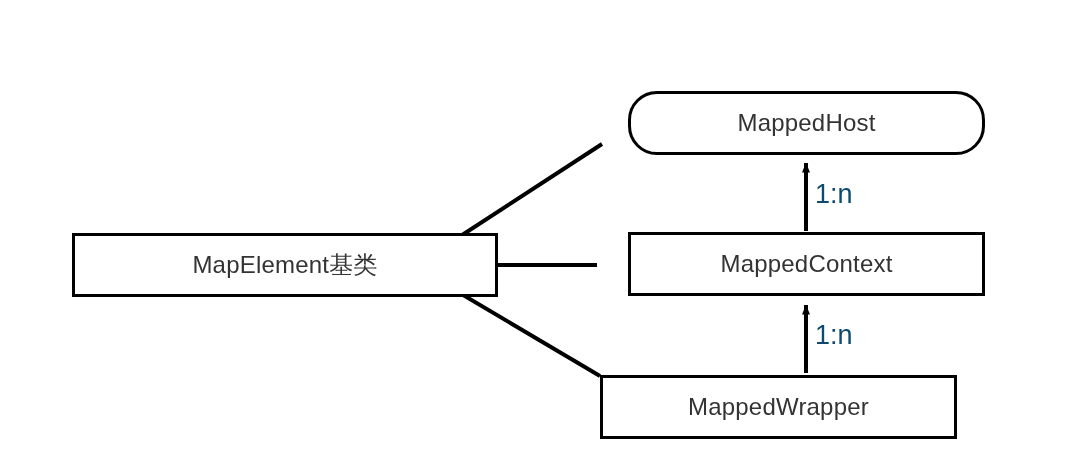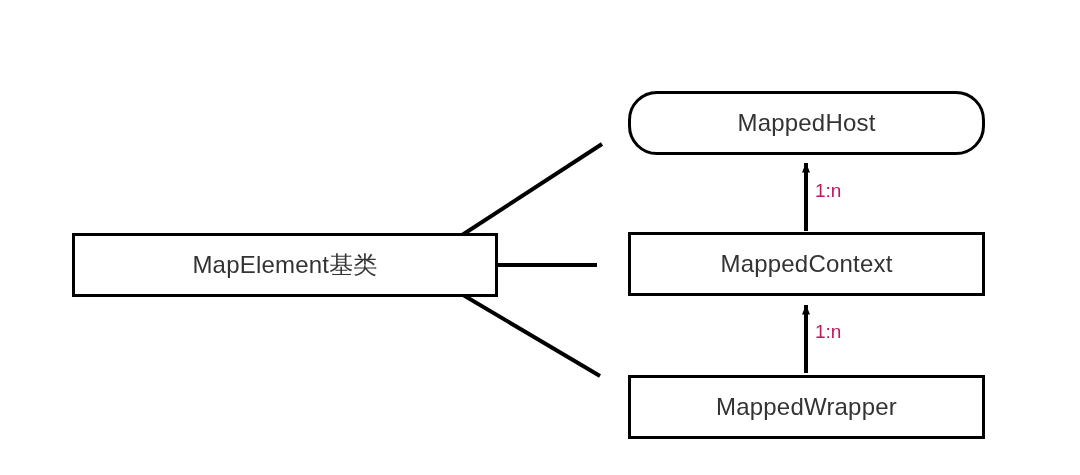--- a/index.html
+++ b/index.html
@@ -35,30 +35,30 @@
   }
   .node-label {
     font-size: 24px;
     line-height: 1;
     color: #333333;
     letter-spacing: 0.2px;
     white-space: nowrap;
   }
   .edge-label {
     position: absolute;
-    font-size: 19px;
+    font-size: 27px;
     line-height: 1;
-    color: #be185d;
+    color: #0c4a6e;
     white-space: nowrap;
   }
   
   #node-base      { left: 72px;  top: 233px; width: 426px; height: 64px; }
   #node-host      { left: 628px; top: 91px;  width: 357px; height: 64px; border-radius: 29px; }
   #node-context   { left: 628px; top: 232px; width: 357px; height: 64px; }
-  #node-wrapper   { left: 628px; top: 375px; width: 357px; height: 64px; }
+  #node-wrapper   { left: 600px; top: 375px; width: 357px; height: 64px; }
   
   #label-host-context    { left: 815px; top: 181px; }
   #label-context-wrapper { left: 815px; top: 322px; }
 </style>
 </head>
 <body>
 
 <div id="canvas">
 
   <svg class="edge-layer" viewBox="0 0 1080 475" width="1080" height="475" xmlns="http://www.w3.org/2000/svg">

